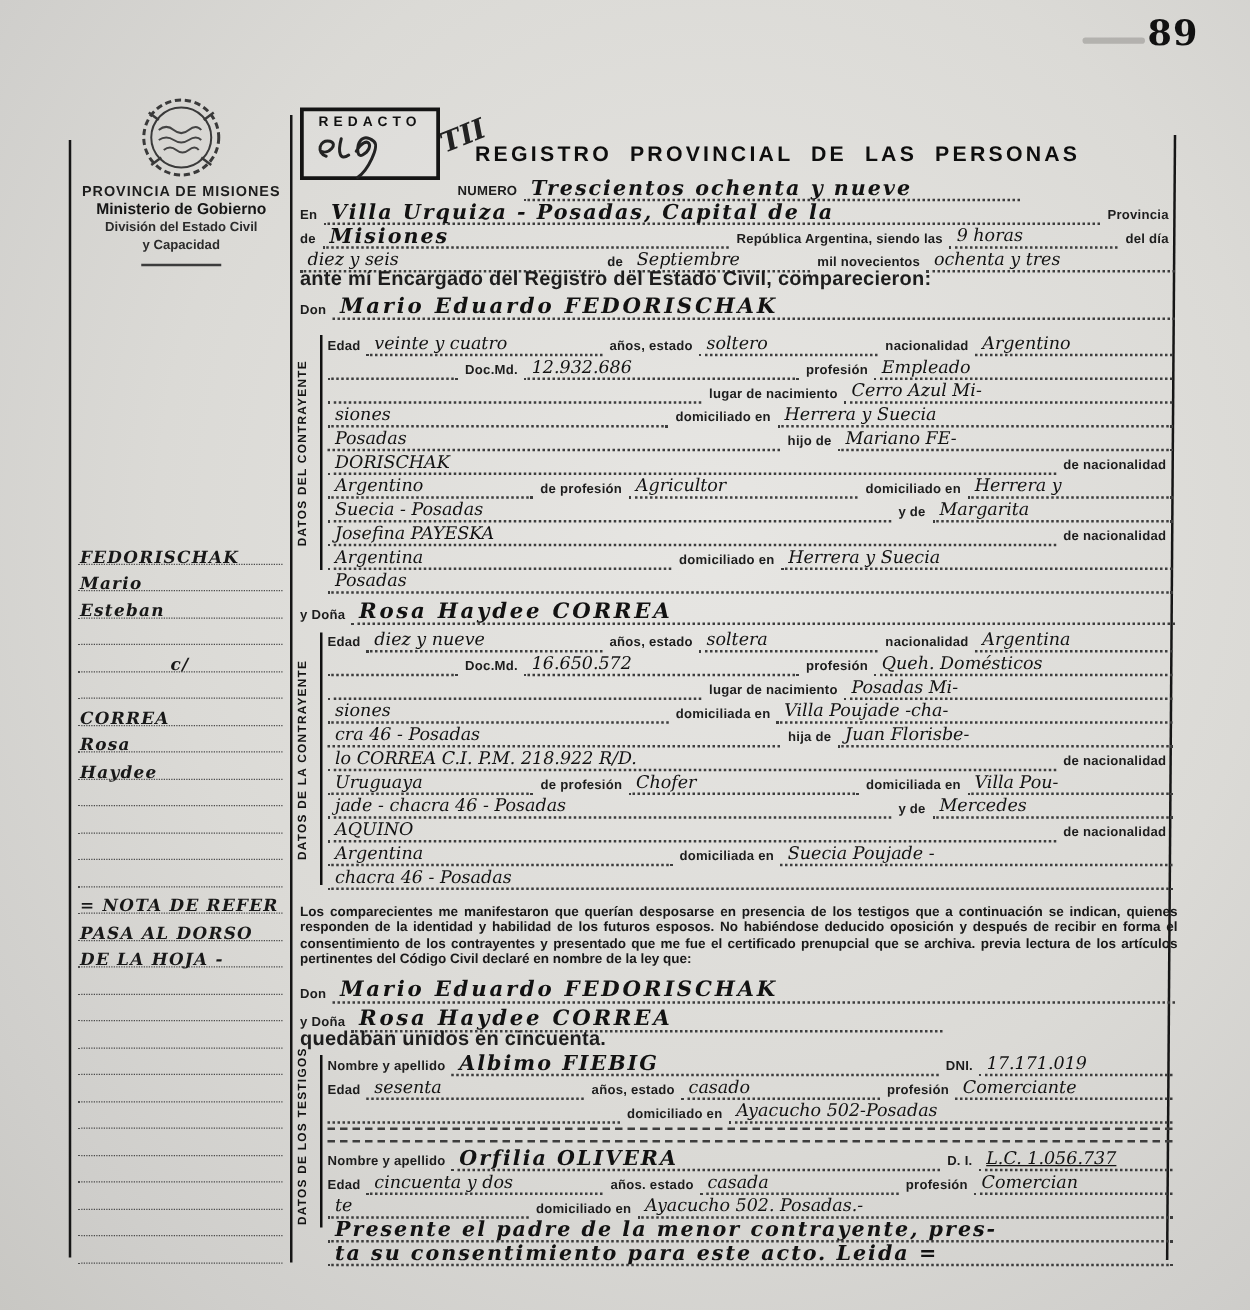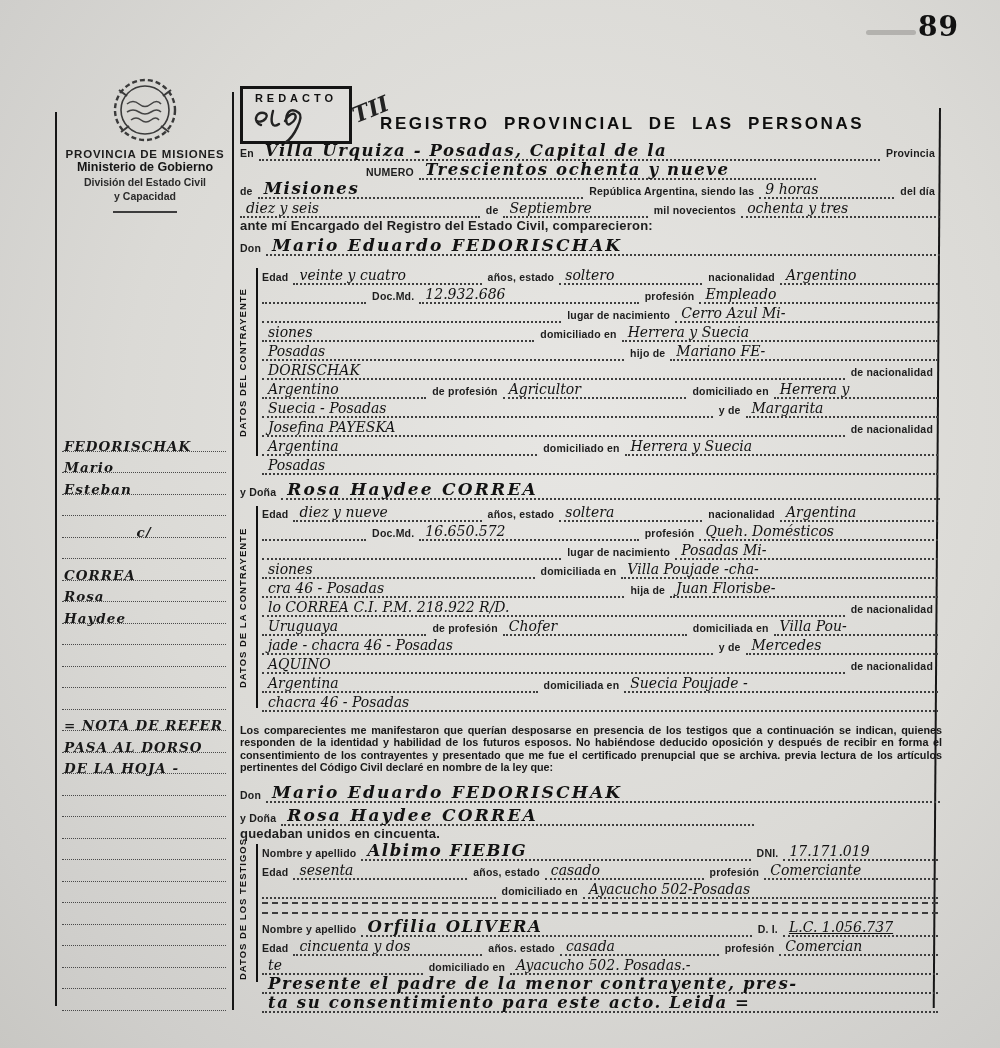--- a/index.html
+++ b/index.html
@@ -28,21 +28,21 @@
   
   .doc-title{position:absolute;left:380px;top:114px;font:bold 17px "Liberation Sans",sans-serif;letter-spacing:2.6px;word-spacing:7px;color:#0e0e0e;white-space:nowrap;}
   
   .rows{position:absolute;}
   .frow{display:flex;align-items:flex-end;height:19px;}
   .frow.name{height:23px;}
   .frow.printed{height:15px;}
   .frow.indent{margin-left:126px;}
   .plabel{font:bold 10.5px "Liberation Sans",sans-serif;color:#1d1d1d;white-space:nowrap;padding:0 5px 2px 6px;letter-spacing:.2px;}
   .plabel:first-child{padding-left:0;}
-  .frow.printed .plabel{padding-bottom:0;font-size:13px;}
+  .frow.printed .plabel{padding-bottom:0;font-size:16px;}
   .hval{flex:1;border-bottom:2px dotted #3d3d3d;font:italic 14px "DejaVu Serif",serif;color:#121212;white-space:nowrap;padding:0 2px 0 6px;line-height:15px;min-width:8px;}
   .hval.big{font-size:16.5px;font-weight:bold;letter-spacing:1.6px;line-height:17px;}
   .frow.name .hval{font-size:17px;font-weight:bold;letter-spacing:2.2px;line-height:18px;}
   .hspacer{flex:.3;}
   .row-divider{height:8px;border-top:2px dashed #3d3d3d;border-bottom:2px dashed #3d3d3d;margin:3px 0 4px 0;}
   
   .declaration{position:absolute;left:240px;top:724px;width:702px;font:bold 10.8px "Liberation Sans",sans-serif;line-height:12.3px;text-align:justify;color:#181818;}
   
   .vbracket{position:absolute;width:2px;background:#111;}
   .vlabel{position:absolute;width:16px;writing-mode:vertical-rl;transform:rotate(180deg);font:bold 9.5px "Liberation Sans",sans-serif;letter-spacing:1px;color:#141414;text-align:center;white-space:nowrap;}
@@ -84,29 +84,29 @@
     <div class="rlabel">REDACTO</div>
     <svg width="86" height="42" viewBox="0 0 86 42">
       <path d="M14,24 c-8,-2 -6,-14 3,-12 c7,2 -1,11 -7,8 M26,10 c-3,11 -1,18 6,13 M38,20 c9,-15 16,-3 5,3 c-7,4 -5,-22 9,-11 c5,4 -5,24 -13,29" fill="none" stroke="#232323" stroke-width="2.4" stroke-linecap="round"></path>
     </svg>
   </div>
   <div class="tii">TII</div>
 
   <div class="doc-title">REGISTRO PROVINCIAL DE LAS PERSONAS</div>
 
   <div class="rows" style="left:240px;top:142px;width:700px;">
-      <div class="frow">
-        <span class="plabel">En</span>
-        <span class="hval big" style="flex: 1 1 0%;">Villa Urquiza - Posadas, Capital de la</span>
-        <span class="plabel">Provincia</span>
-      </div>
       <div class="frow indent">
         <span class="plabel">NUMERO</span>
         <span class="hval big" style="flex: 1 1 0%;">Trescientos ochenta y nueve</span>
         <span class="hspacer" style="flex: 0.32 1 0%;"></span>
+      </div>
+      <div class="frow">
+        <span class="plabel">En</span>
+        <span class="hval big" style="flex: 1 1 0%;">Villa Urquiza - Posadas, Capital de la</span>
+        <span class="plabel">Provincia</span>
       </div>
       <div class="frow">
         <span class="plabel">de</span>
         <span class="hval big" style="flex: 1 1 0%;">Misiones</span>
         <span class="plabel">República Argentina, siendo las</span>
         <span class="hval" style="flex: 0.4 1 0%;">9 horas</span>
         <span class="plabel">del día</span>
       </div>
       <div class="frow">
         <span class="hval" style="flex: 0.85 1 0%;">diez y seis</span>

